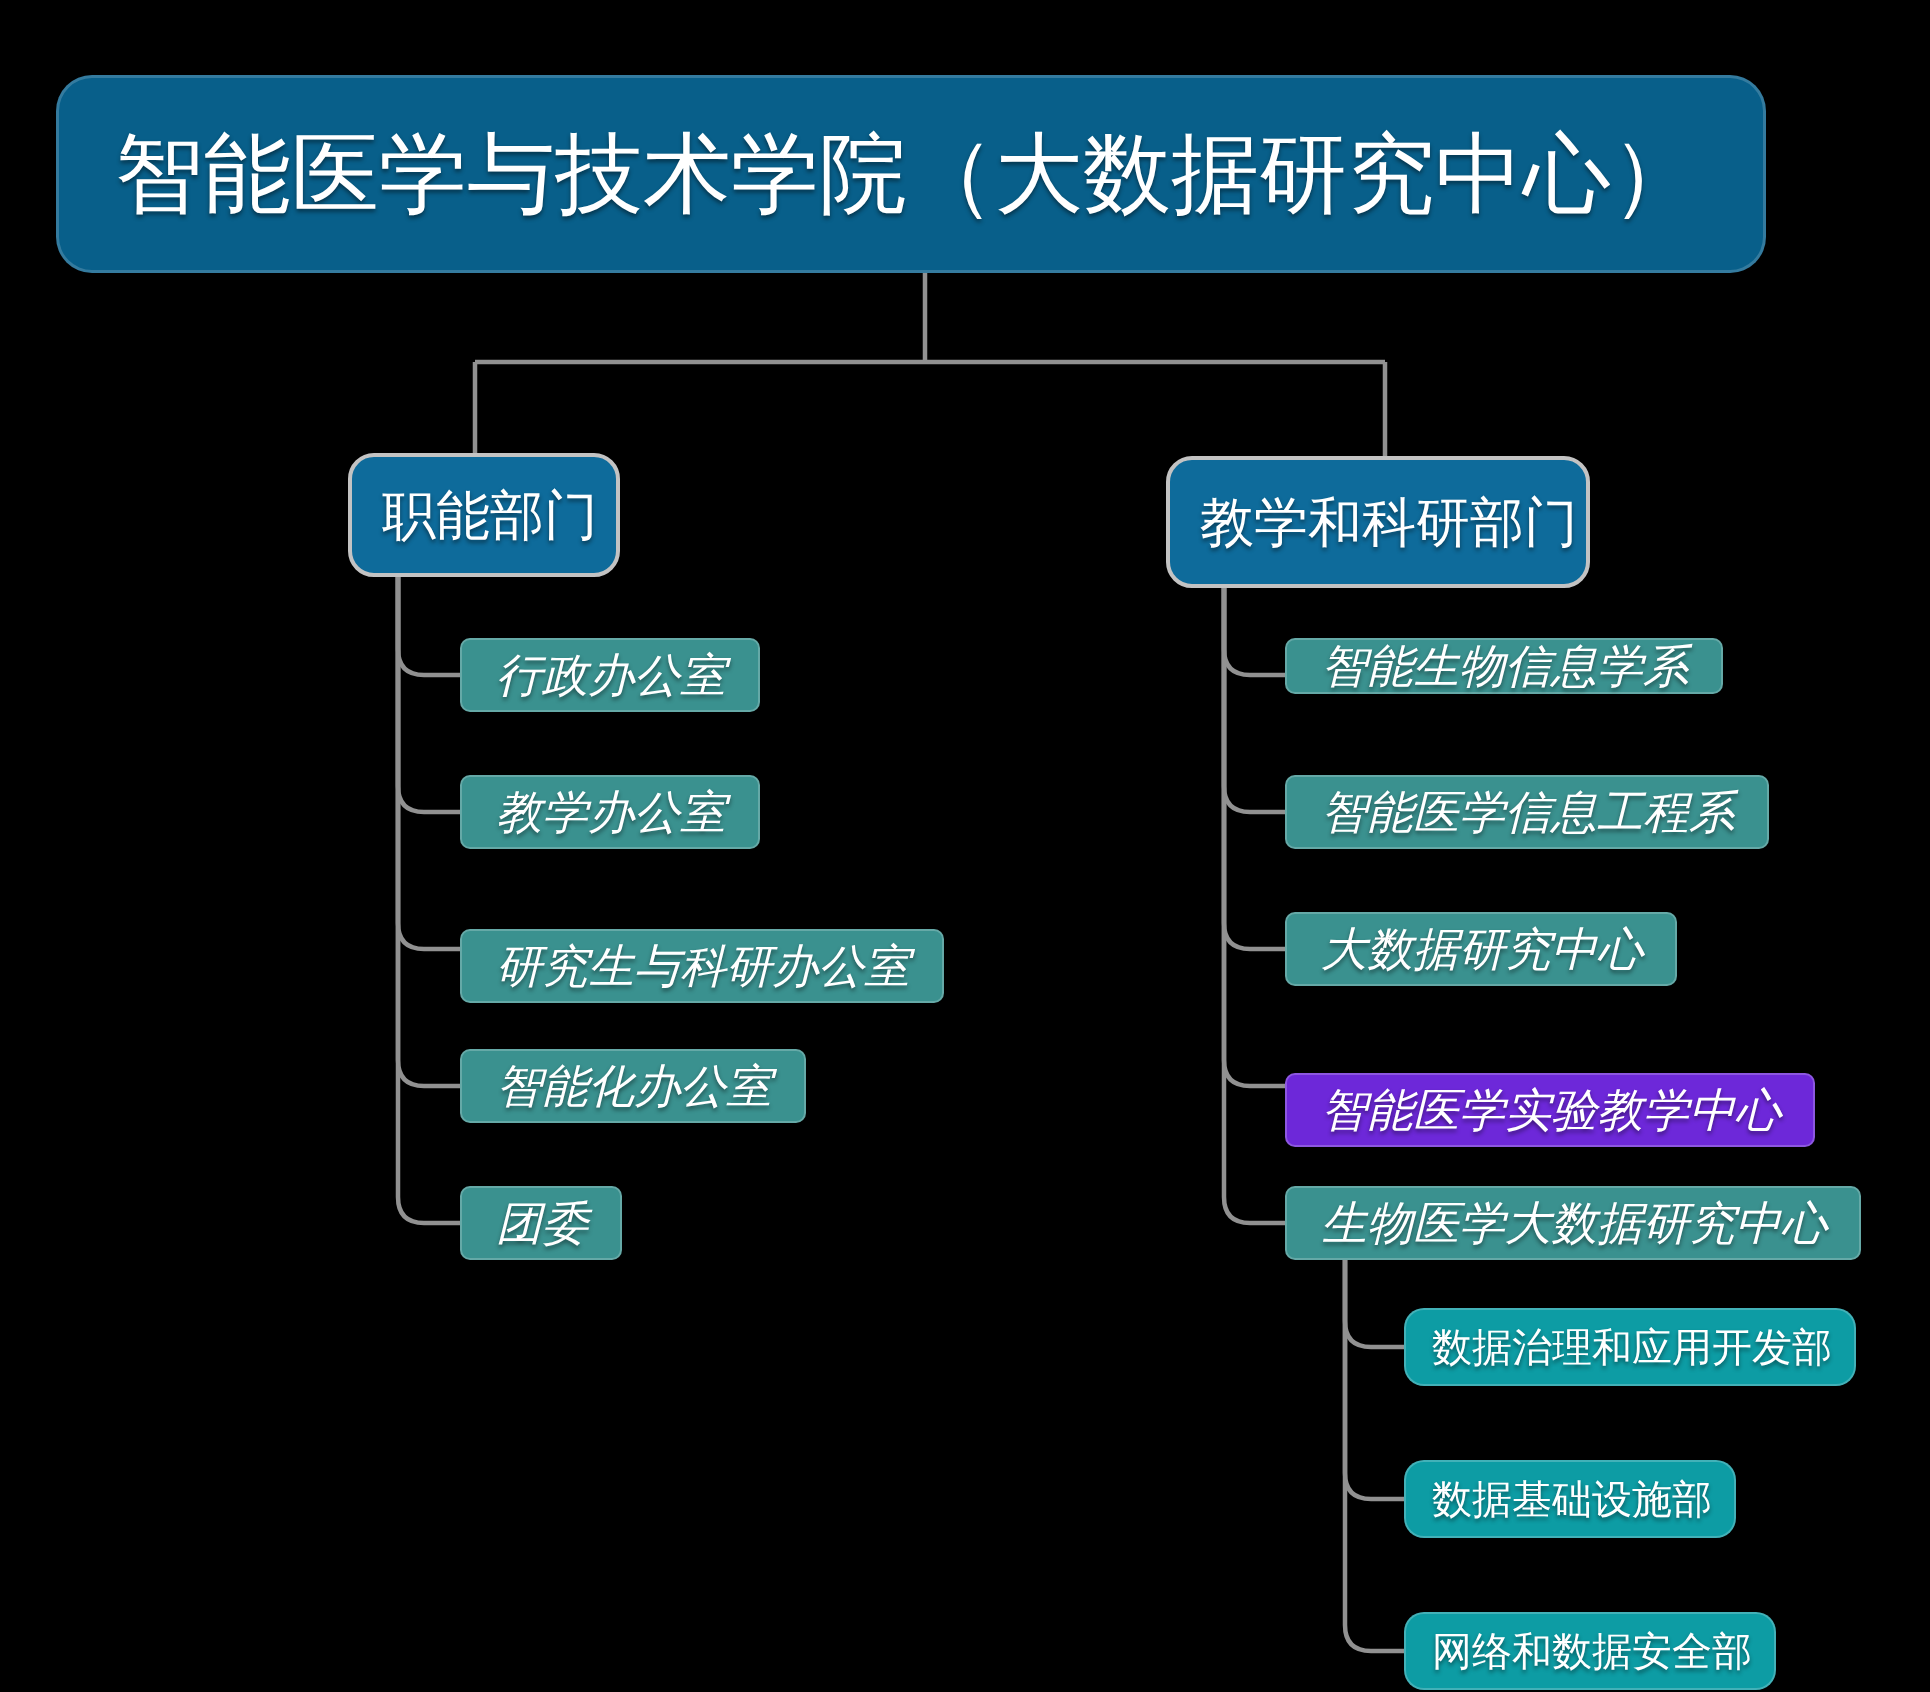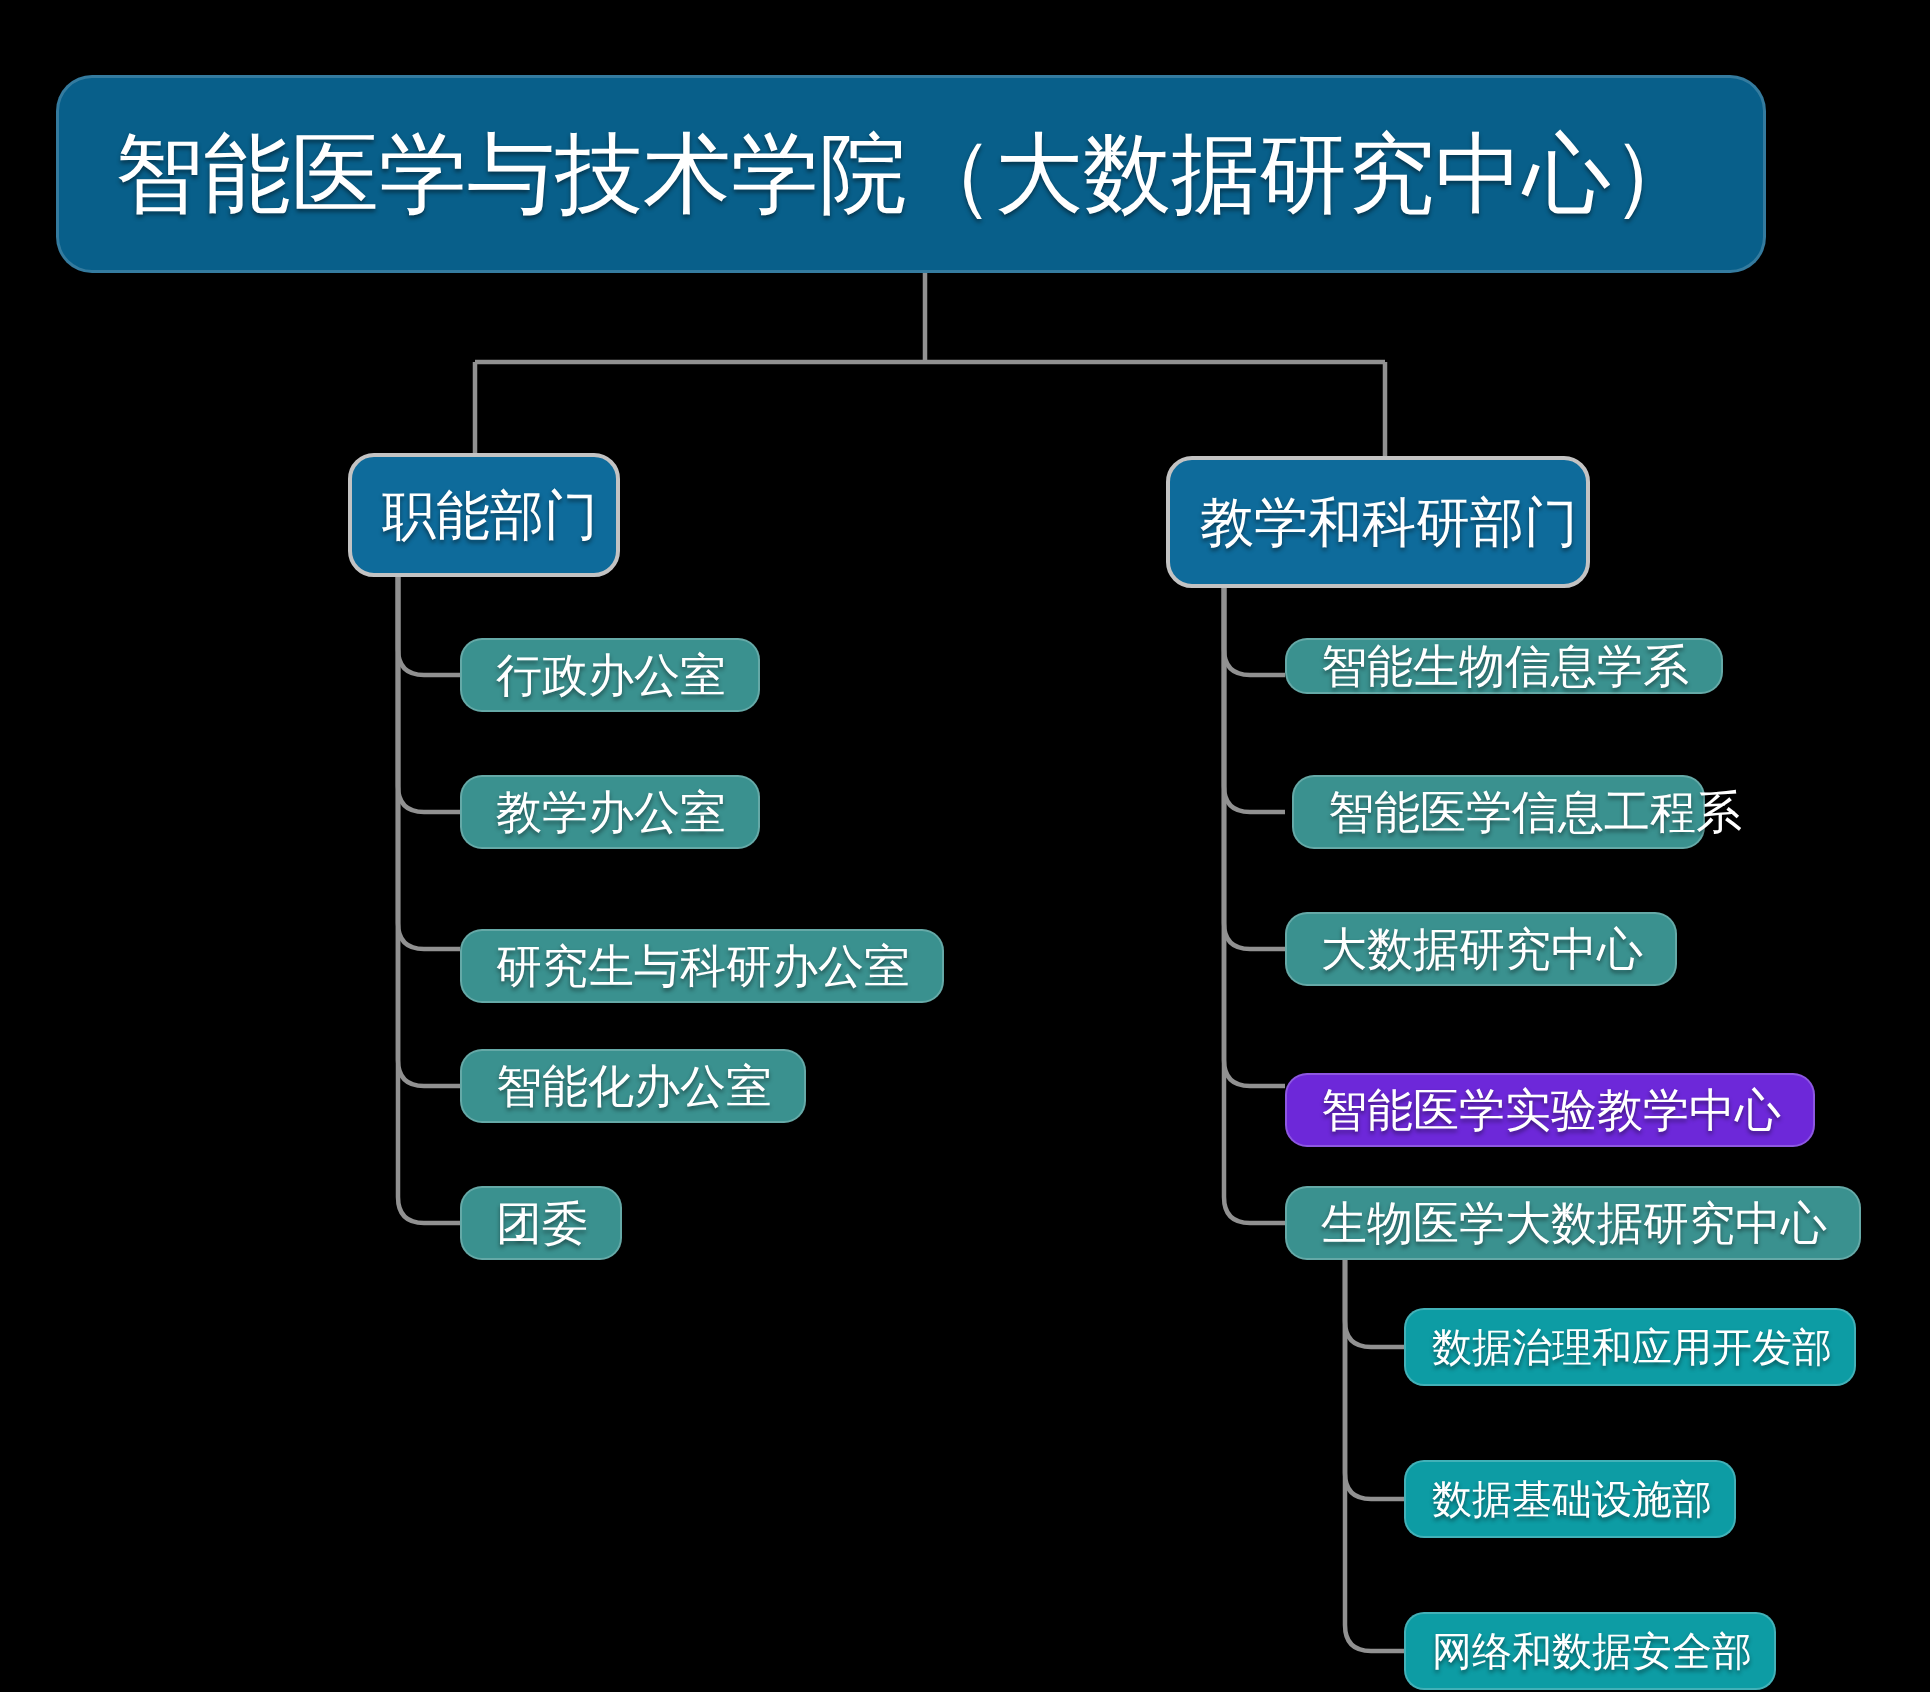--- a/index.html
+++ b/index.html
@@ -27,24 +27,25 @@
     padding-left:56px;
     border:3px solid rgba(255,255,255,0.18);
   }
   .lvl-1{
     border-radius:26px;
     font-size:54px;
     padding-left:30px;
     border:4px solid #c3c3c3;
   }
   .lvl-2{
-    border-radius:22px;
+    border-radius:10px;
     font-size:46px;
     padding-left:34px;
     border:2px solid rgba(255,255,255,0.22);
+    font-style:italic;
   }
   .lvl-3{
     border-radius:20px;
     font-size:40px;
     padding-left:26px;
     border:2px solid rgba(255,255,255,0.22);
   }
 </style>
 </head>
 <body>
@@ -72,21 +73,21 @@
   <div id="nodes">
       <div class="node lvl-root" style="left: 56px; top: 75px; width: 1710px; height: 198px; background: rgb(8, 95, 138);">智能医学与技术学院（大数据研究中心）</div>
       <div class="node lvl-1" style="left: 348px; top: 453px; width: 272px; height: 124px; background: rgb(14, 107, 155);">职能部门</div>
       <div class="node lvl-1" style="left: 1166px; top: 456px; width: 424px; height: 132px; background: rgb(14, 107, 155);">教学和科研部门</div>
       <div class="node lvl-2" style="left: 460px; top: 638px; width: 300px; height: 74px; background: rgb(58, 145, 143);">行政办公室</div>
       <div class="node lvl-2" style="left: 460px; top: 775px; width: 300px; height: 74px; background: rgb(58, 145, 143);">教学办公室</div>
       <div class="node lvl-2" style="left: 460px; top: 912px; width: 484px; height: 74px; background: rgb(58, 145, 143); margin-top: 17px;">研究生与科研办公室</div>
       <div class="node lvl-2" style="left: 460px; top: 1049px; width: 346px; height: 74px; background: rgb(58, 145, 143);">智能化办公室</div>
       <div class="node lvl-2" style="left: 460px; top: 1186px; width: 162px; height: 74px; background: rgb(58, 145, 143);">团委</div>
       <div class="node lvl-2" style="left: 1285px; top: 638px; width: 438px; height: 56px; background: rgb(58, 145, 143);">智能生物信息学系</div>
-      <div class="node lvl-2" style="left: 1285px; top: 775px; width: 413px; height: 74px; background: rgb(58, 145, 143); margin-left: 7px;">智能医学信息工程系</div>
+      <div class="node lvl-2" style="left: 1285px; top: 775px; width: 484px; height: 74px; background: rgb(58, 145, 143);">智能医学信息工程系</div>
       <div class="node lvl-2" style="left: 1285px; top: 912px; width: 392px; height: 74px; background: rgb(58, 145, 143);">大数据研究中心</div>
       <div class="node lvl-2" style="left: 1285px; top: 1073px; width: 530px; height: 74px; background: #6d28d9;">智能医学实验教学中心</div>
       <div class="node lvl-2" style="left: 1285px; top: 1186px; width: 576px; height: 74px; background: rgb(58, 145, 143);">生物医学大数据研究中心</div>
       <div class="node lvl-3" style="left: 1404px; top: 1308px; width: 452px; height: 78px; background: rgb(13, 156, 164);">数据治理和应用开发部</div>
       <div class="node lvl-3" style="left: 1404px; top: 1460px; width: 332px; height: 78px; background: rgb(13, 156, 164);">数据基础设施部</div>
       <div class="node lvl-3" style="left: 1404px; top: 1612px; width: 372px; height: 78px; background: rgb(13, 156, 164);">网络和数据安全部</div>
     </div>
 </div>
 
 </body></html>

